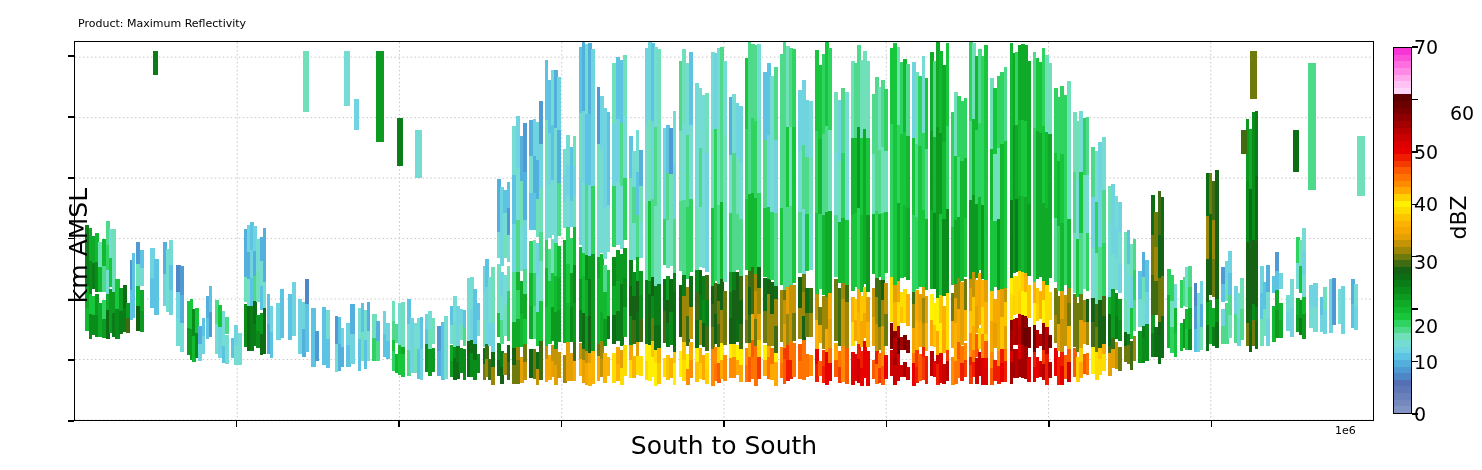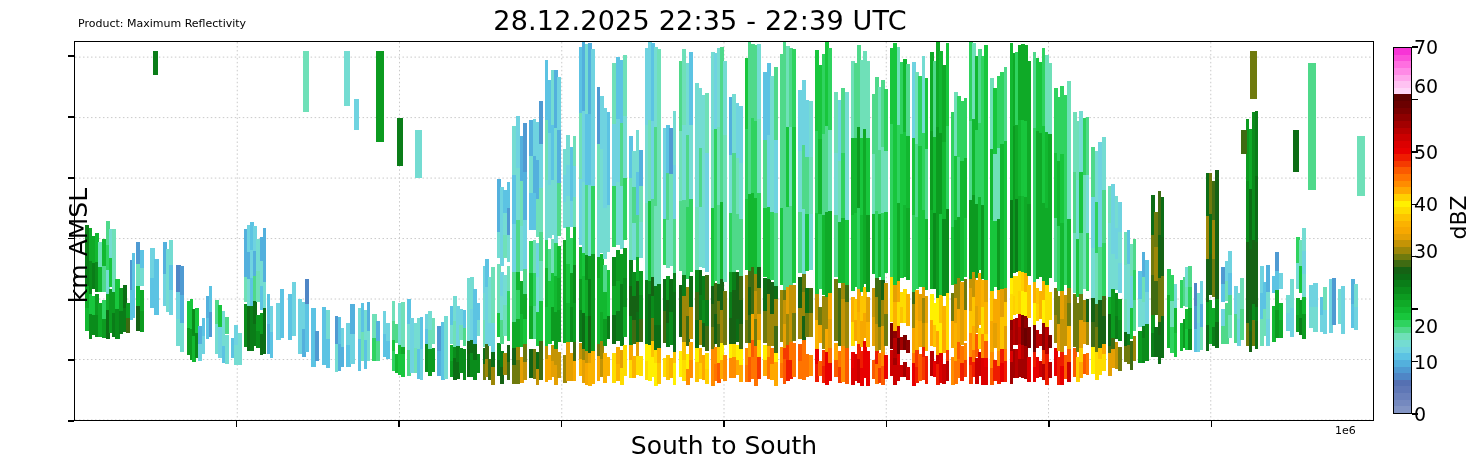--- a/index.html
+++ b/index.html
@@ -29,21 +29,20 @@
   .cbtk{position:absolute;left:1414px;transform:translateY(-50%);
         font-size:19px;white-space:nowrap;}
   .cbtm{position:absolute;left:1412px;width:6px;height:1.5px;background:#000;}
   .cblab{position:absolute;left:1398px;top:205px;width:120px;text-align:center;
          font-size:22px;transform:rotate(-90deg);}
 </style>
 </head>
 <body>
 <div id="root">
 
-<div class="ttl">28.12.2025 22:35 - 22:39 UTC</div>
 <div class="prod">Product: Maximum Reflectivity</div>
 
 <div class="frame">
   <svg id="grid" viewBox="0 0 1300 380" preserveAspectRatio="none">
         <line x1="162.5" x2="162.5" y1="0" y2="380" stroke="#c9c9c9" stroke-width="1" stroke-dasharray="1.5,2.5"></line>
         <line x1="325" x2="325" y1="0" y2="380" stroke="#c9c9c9" stroke-width="1" stroke-dasharray="1.5,2.5"></line>
         <line x1="487.5" x2="487.5" y1="0" y2="380" stroke="#c9c9c9" stroke-width="1" stroke-dasharray="1.5,2.5"></line>
         <line x1="650" x2="650" y1="0" y2="380" stroke="#c9c9c9" stroke-width="1" stroke-dasharray="1.5,2.5"></line>
         <line x1="812.5" x2="812.5" y1="0" y2="380" stroke="#c9c9c9" stroke-width="1" stroke-dasharray="1.5,2.5"></line>
         <line x1="975" x2="975" y1="0" y2="380" stroke="#c9c9c9" stroke-width="1" stroke-dasharray="1.5,2.5"></line>
@@ -1844,25 +1843,25 @@
       </div>
     </div>
 <div id="cbticks">
       <div class="cbtm" style="top: 413.25px;"></div>
       <div class="cbtk" style="top: 414px;">0</div>
       <div class="cbtm" style="top: 360.821px;"></div>
       <div class="cbtk" style="top: 361.571px;">10</div>
       <div class="cbtm" style="top: 308.393px;"></div>
       <div class="cbtk" style="top: 326px;">20</div>
       <div class="cbtm" style="top: 255.964px;"></div>
-      <div class="cbtk" style="top: 251px;">30</div>
+      <div class="cbtk" style="top: 262px;">30</div>
       <div class="cbtm" style="top: 203.536px;"></div>
       <div class="cbtk" style="top: 204.286px;">40</div>
       <div class="cbtm" style="top: 151.107px;"></div>
       <div class="cbtk" style="top: 151.857px;">50</div>
       <div class="cbtm" style="top: 98.6786px;"></div>
-      <div class="cbtk" style="top: 86px;">60</div>
+      <div class="cbtk" style="top: 113px; margin-left: 36px;">60</div>
       <div class="cbtm" style="top: 46.25px;"></div>
       <div class="cbtk" style="top: 47px;">70</div>
     </div>
 <div class="cblab">dBZ</div>
 
 </div>
 
 </body></html>

